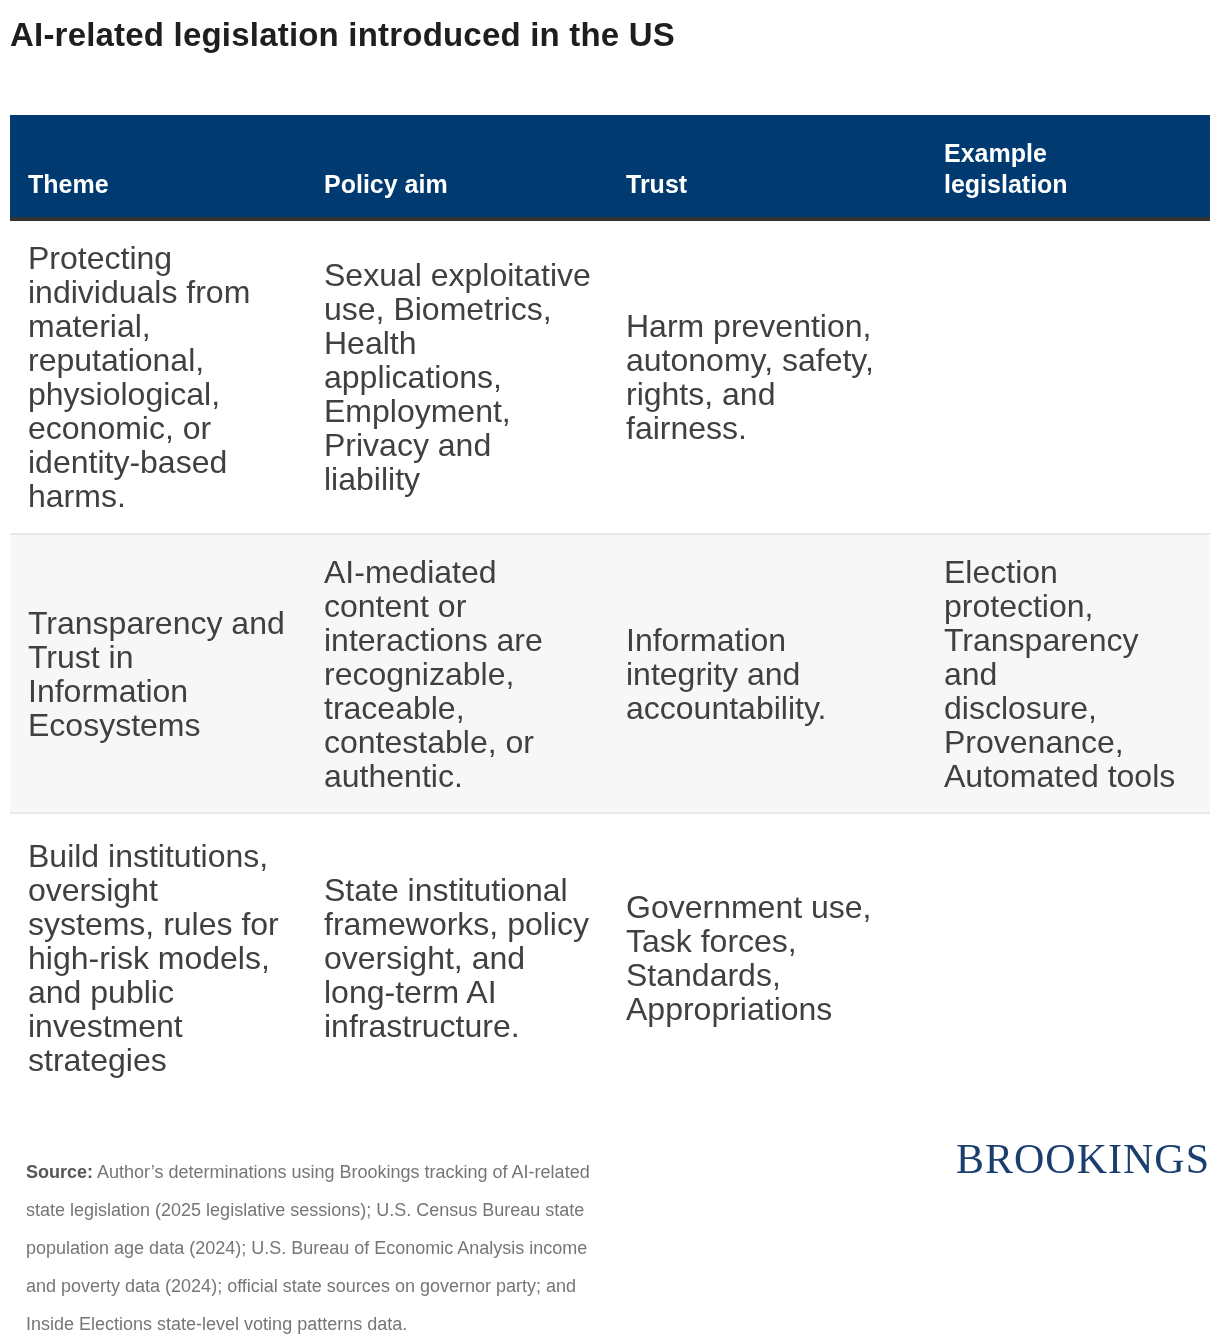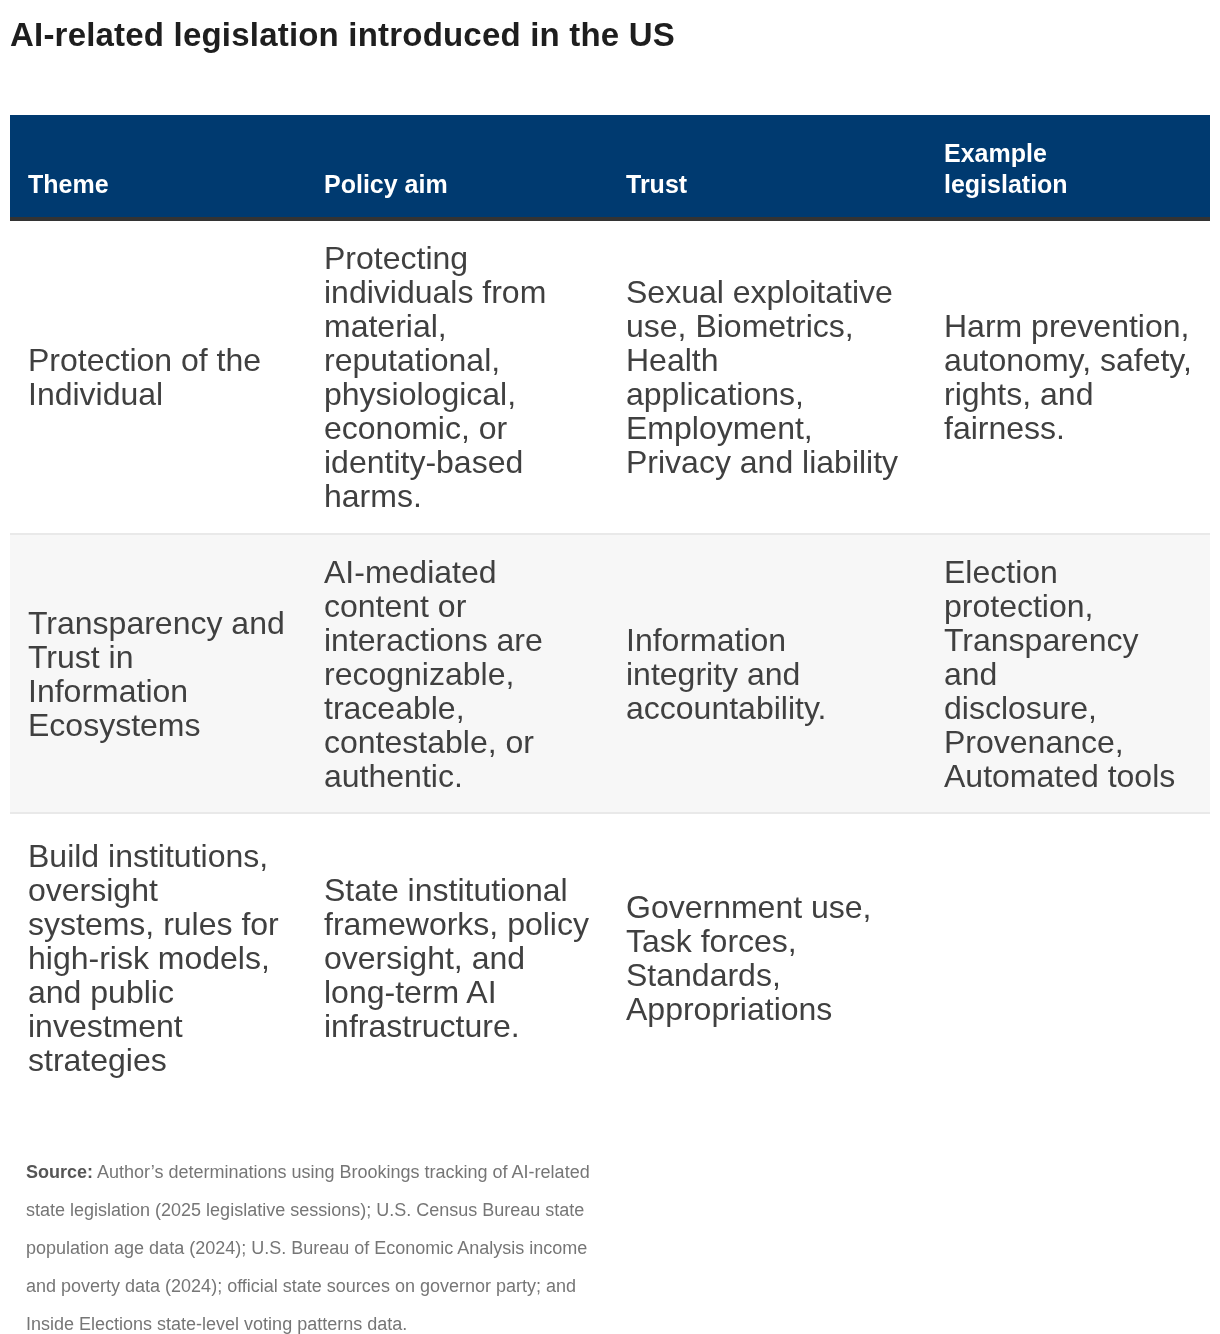--- a/index.html
+++ b/index.html
@@ -100,22 +100,20 @@
   <div class="table">
 
     <div class="row header-row">
       <div class="hcell">Theme</div>
       <div class="hcell">Policy aim</div>
       <div class="hcell">Trust</div>
       <div class="hcell last">Example legislation</div>
     </div>
 
     <div class="row body-row r1">
-      <div class="cell">Protection of the
-Individual</div>
       <div class="cell">Protecting
 individuals from
 material,
 reputational,
 physiological,
 economic, or
 identity-based
 harms.</div>
       <div class="cell">Sexual exploitative
 use, Biometrics,
@@ -172,15 +170,16 @@
     </div>
 
   </div>
 
   <div class="footer">
     <p class="source"><strong class="source-label">Source:</strong> <span class="source-body">Author’s determinations using Brookings tracking of AI-related
 state legislation (2025 legislative sessions); U.S. Census Bureau state
 population age data (2024); U.S. Bureau of Economic Analysis income
 and poverty data (2024); official state sources on governor party; and
 Inside Elections state-level voting patterns data.</span></p>
+    <div class="logo">BROOKINGS</div>
   </div>
 
 </div>
 
 </body></html>

